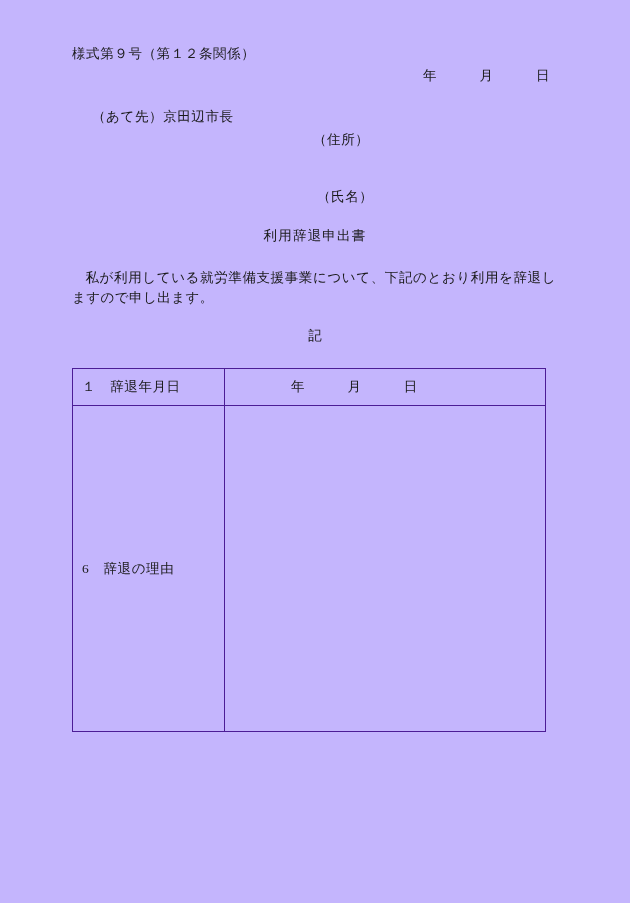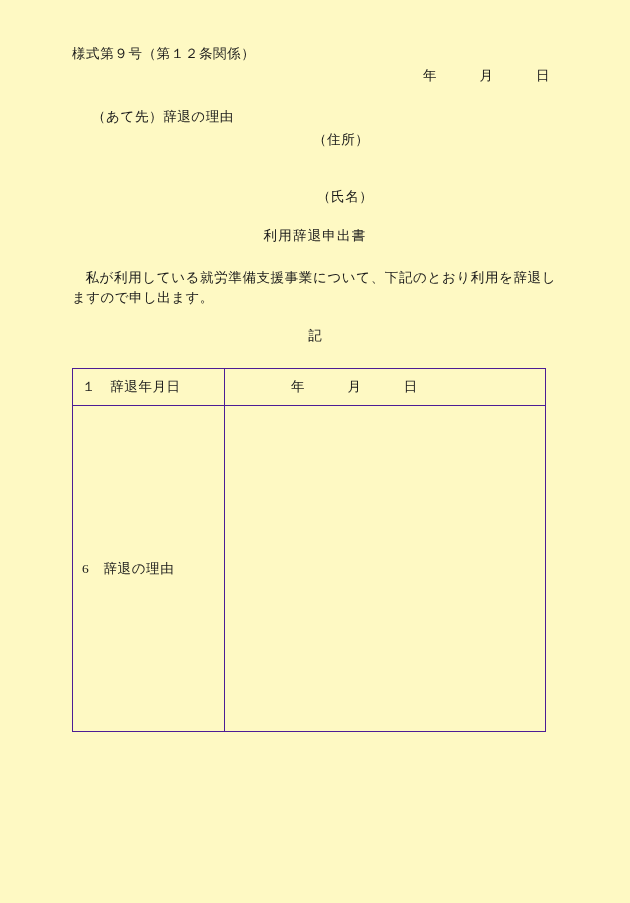--- a/index.html
+++ b/index.html
@@ -8,21 +8,21 @@
     background: #ffffff;
   }
   body {
     font-family: "Liberation Serif", "DejaVu Serif", serif;
     color: #1a1a1a;
   }
   #page {
     position: relative;
     width: 630px;
     height: 903px;
-    background: #fef9c3;
+    background: #c4b5fd;
     overflow: hidden;
   }
 
   .abs { position: absolute; }
 
   
   #form-number {
     left: 72px;
     top: 45px;
     font-size: 13.5px;
@@ -130,21 +130,21 @@
 </style>
 </head>
 <body>
 
 <div id="page" class="abs" style="position:relative;">
 
   <div id="form-number" class="abs">様式第９号（第１２条関係）</div>
 
   <div id="date-line-top" class="abs">年　　　月　　　日</div>
 
-  <div id="addressee-line" class="abs">（あて先）辞退の理由</div>
+  <div id="addressee-line" class="abs">（あて先）京田辺市長</div>
 
   <div id="address-field" class="abs">（住所）</div>
 
   <div id="name-field" class="abs">（氏名）</div>
 
   <div id="body-paragraph" class="abs">私が利用している就労準備支援事業について、下記のとおり利用を辞退しますので申し出ます。</div>
 
   <div id="doc-title" class="abs">利用辞退申出書</div>
 
   <div id="ki-marker" class="abs">記</div>

